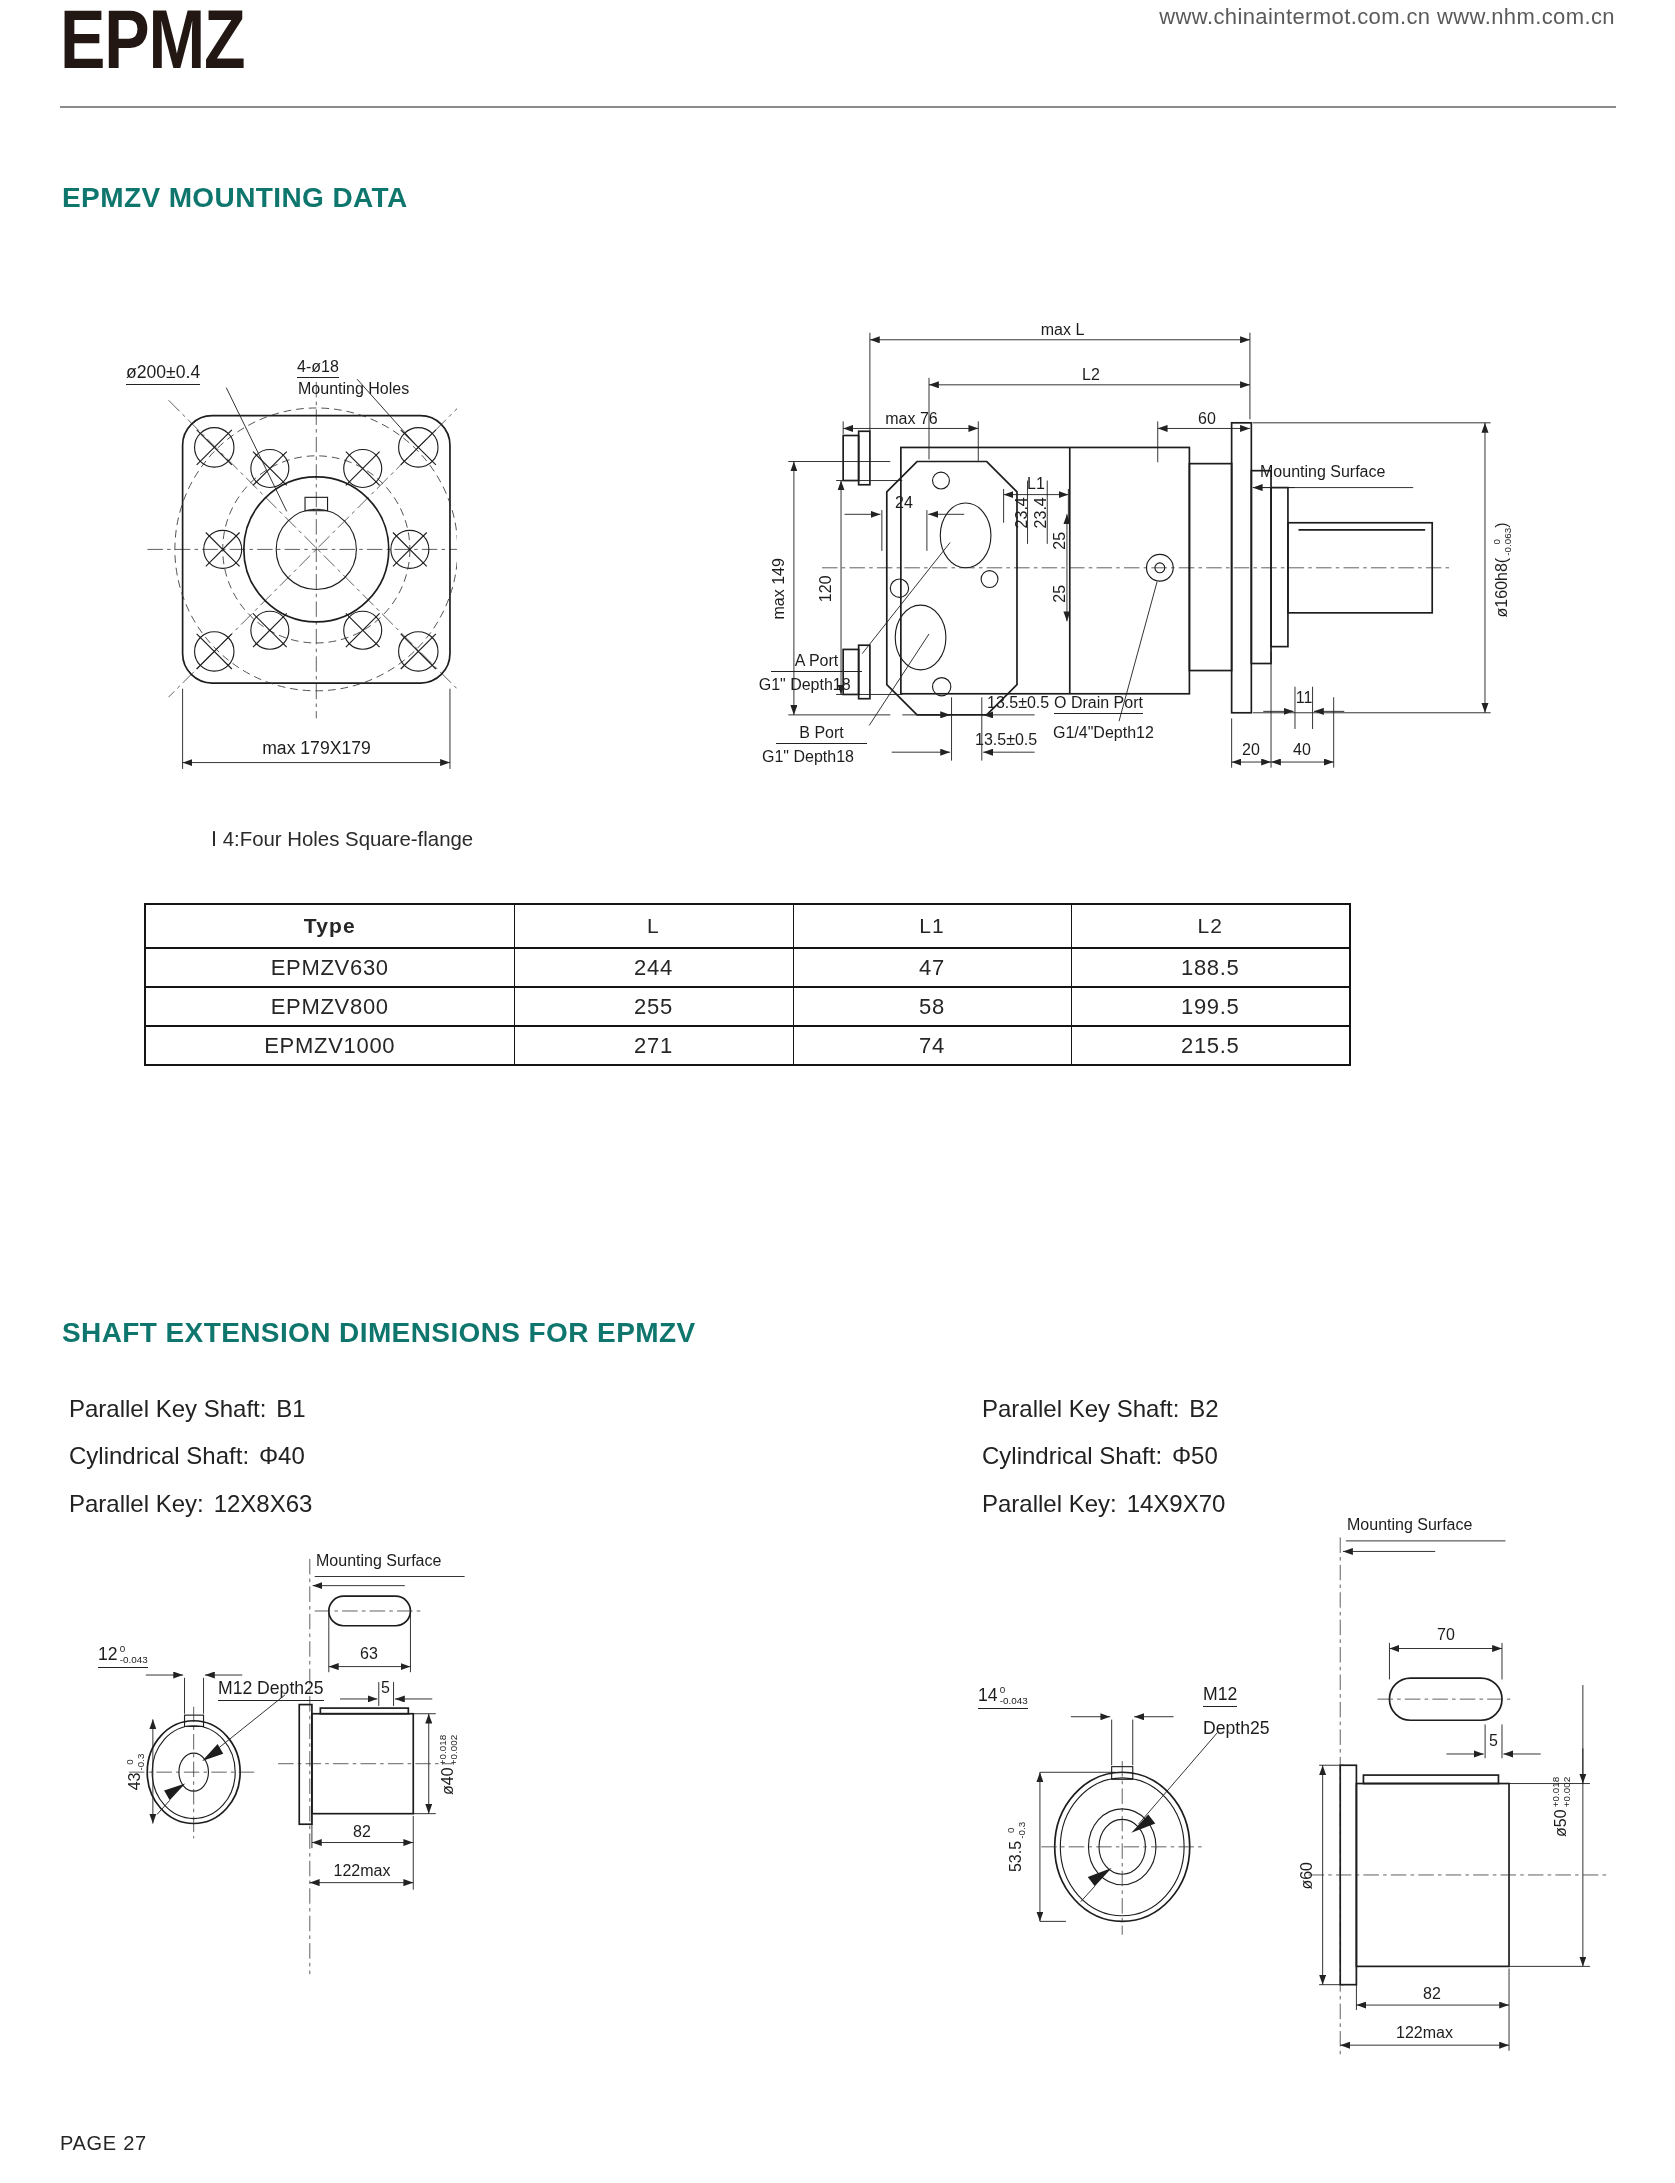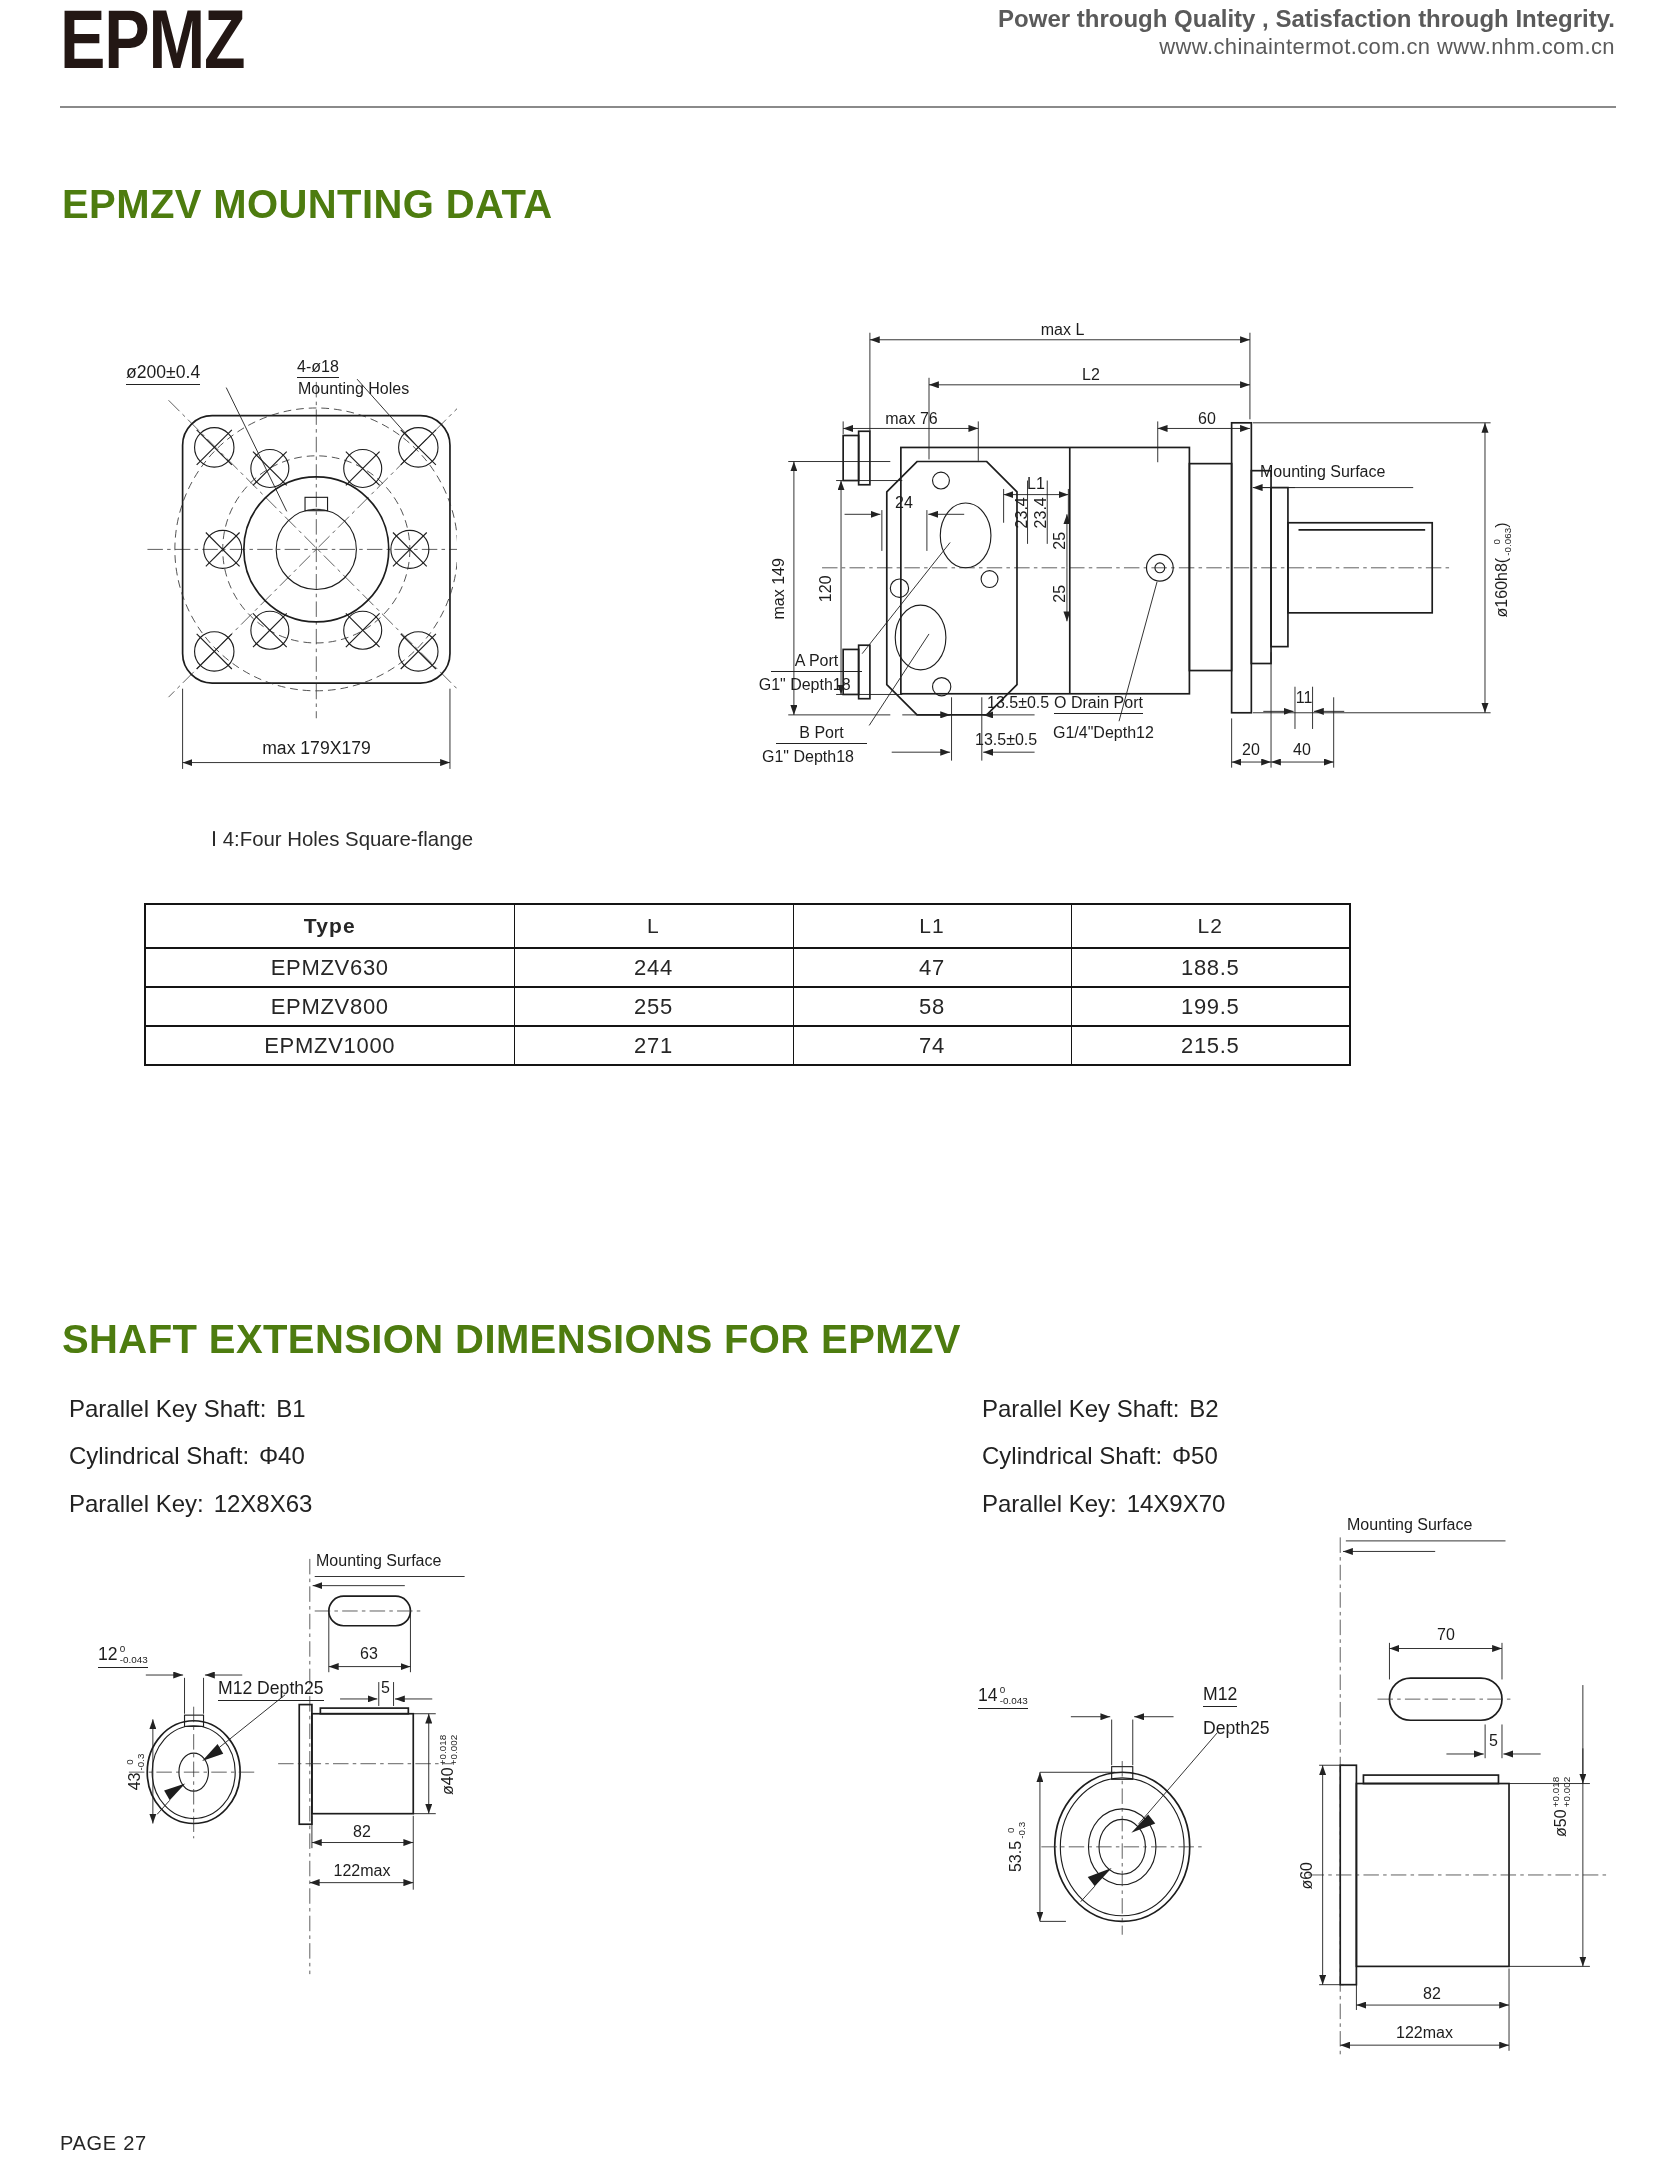--- a/index.html
+++ b/index.html
@@ -4,21 +4,21 @@
 <style>
   html,body{margin:0;padding:0;background:#fff;}
   .page{position:relative;width:1675px;height:2183px;background:#ffffff;overflow:hidden;
         font-family:"Liberation Sans", sans-serif;color:#1a1a1a;}
   .abs{position:absolute;}
   .logo{font-size:83px;font-weight:700;letter-spacing:-1.4px;transform:scaleX(.82);transform-origin:left top;color:#231714;}
   .tagline{text-align:right;color:#5a5a5a;}
   .tagline .t1{font-size:24px;font-weight:700;line-height:1.25;}
   .tagline .t2{font-size:22px;font-weight:400;letter-spacing:0.4px;}
   .rule{height:2.1px;background:#8a8a8a;}
-  h1.sec{margin:0;font-size:40px;font-weight:700;letter-spacing:0.4px;color:#4d7c0f;}
+  h1.sec{margin:0;font-size:28px;font-weight:700;letter-spacing:0.4px;color:#0f766e;}
   .cad{font-size:16px;color:#1d1d1d;white-space:nowrap;line-height:1.1;}
   .cad.big{font-size:17.6px;}
   .center{text-align:center;}
   .rot{transform:rotate(-90deg);transform-origin:center center;text-align:center;}
   .ul{border-bottom:1.4px solid #222;padding-bottom:1.4px;}
   .tol{display:inline-flex;flex-direction:column;font-size:9.9px;line-height:1.1;vertical-align:middle;margin-left:2.1px;}
   .caption{font-size:20.4px;color:#2a2a2a;}
   .spec{font-size:24px;color:#222;white-space:nowrap;}
   .spec .v{margin-left:9.9px;}
   table.dim{border-collapse:collapse;table-layout:fixed;width:1205px;}
@@ -34,21 +34,20 @@
   svg .cl{stroke:#333;stroke-width:1.1;fill:none;stroke-dasharray:22 6 5 6;}
   svg .dash{stroke:#333;stroke-width:1.2;fill:none;stroke-dasharray:11 7;}
 </style>
 </head>
 <body>
 
 <div class="page">
 
   <div class="abs logo" style="left:60px;top:-8.4px;">EPMZ</div>
   <div class="abs tagline" style="right:60px;top:4.2px;width:985px;">
-    <div class="t1">Power through Quality , Satisfaction through Integrity.</div>
     <div class="t2">www.chinaintermot.com.cn  www.nhm.com.cn</div>
   </div>
   <div class="abs rule" style="left:60px;top:106px;width:1556px;"></div>
 
   <h1 class="sec abs" style="left:62px;top:182px;">EPMZV MOUNTING DATA</h1>
 
   <div class="abs" style="left:63px;top:303px;width:394px;height:535px;">
     <svg width="394" height="535" viewBox="0 0 560 760">
       <defs>
         <marker id="arrA" viewBox="0 0 14 10" refX="14" refY="5" markerWidth="14" markerHeight="10" markerUnits="userSpaceOnUse" orient="auto-start-reverse">

